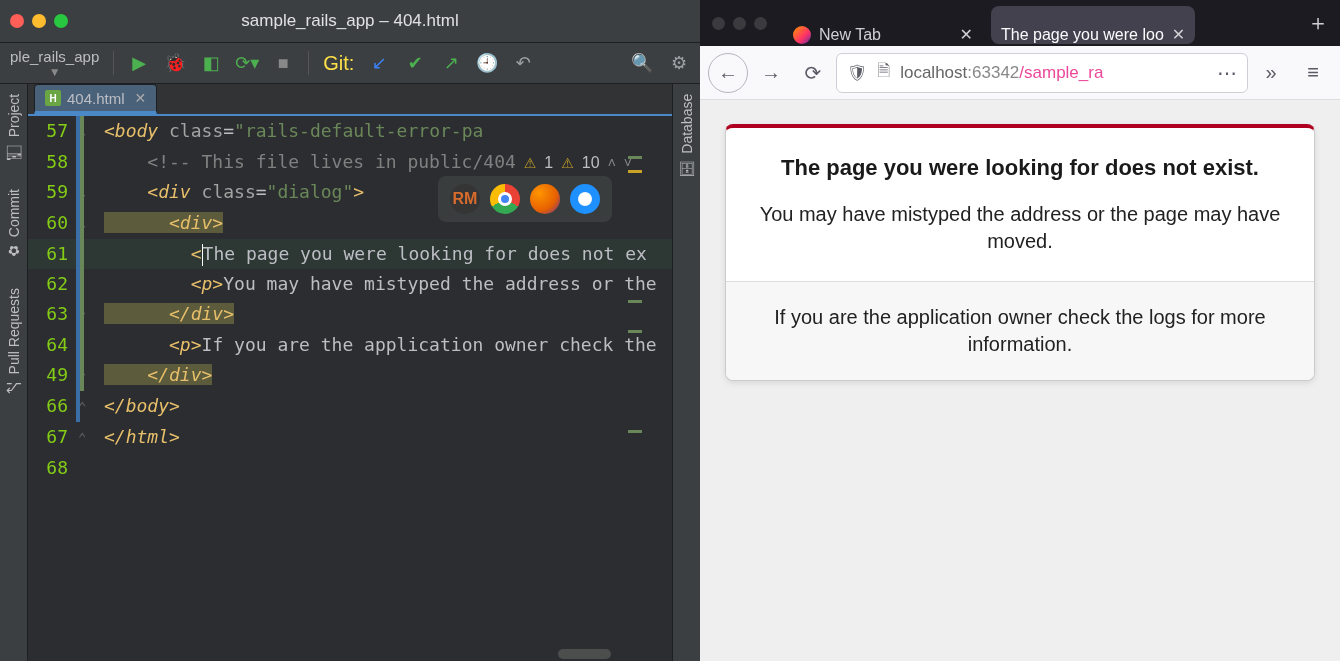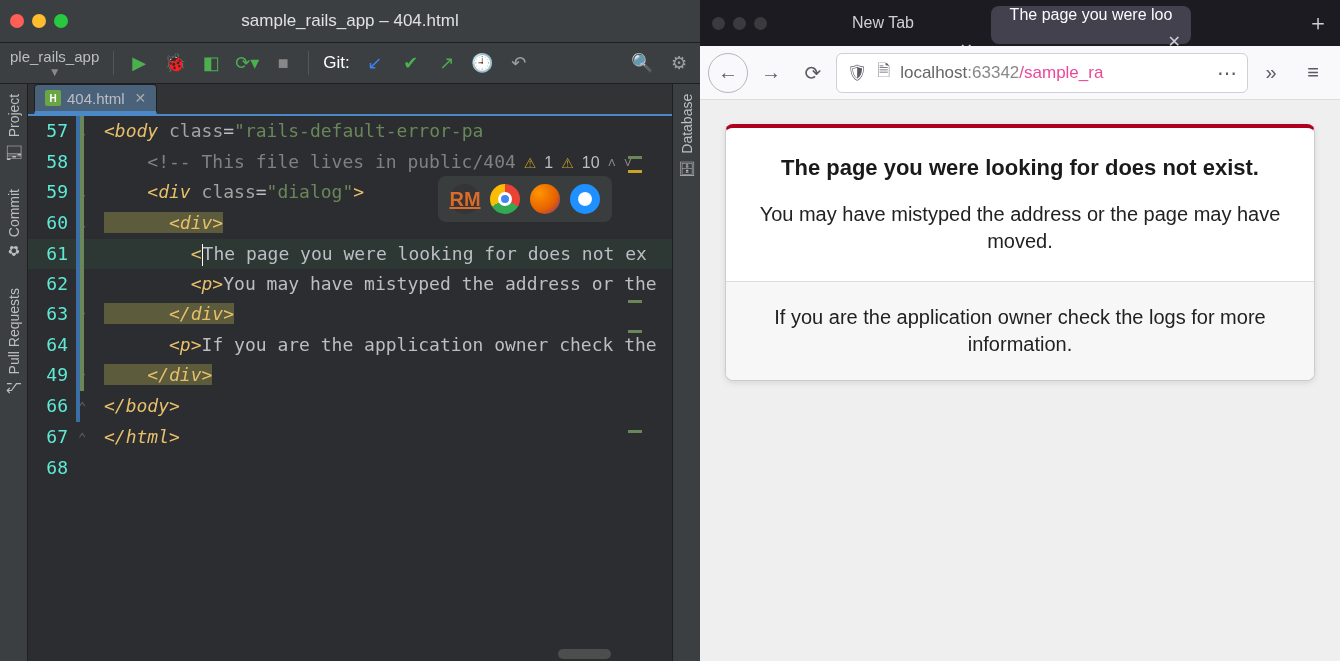--- a/index.html
+++ b/index.html
@@ -31,21 +31,21 @@
   .tb-chevron { color:#888; font-size:12px; }
   .tb-sep { width:1px; height:24px; background:#555; }
   .tb-icon { color:#9aa0a6; font-size:18px; display:inline-flex; align-items:center; justify-content:center; width:22px; height:22px; }
   .tb-icon.play { color:#4caf50; }
   .tb-icon.bug { color:#4caf50; }
   .tb-icon.cov { color:#4caf50; }
   .tb-icon.refresh { color:#4caf50; }
   .tb-icon.stop { color:#888; }
   .tb-icon.blue { color:#3b82f6; }
   .tb-icon.green { color:#4caf50; }
-  .git-label { color:#ffffff; font-size:17px; }
+  .git-label { color:#fde047; font-size:20px; }
   .toolbar .spacer { flex:1; }
 
   .ide-body { flex:1; display:flex; position:relative; }
   .side-tool-left, .side-tool-right {
     width: 28px; background:#3c3f41; display:flex; flex-direction:column; align-items:center;
     padding-top: 6px; gap: 20px; border-right:1px solid #1e1f22;
   }
   .side-tool-right { border-right:none; border-left:1px solid #1e1f22;}
   .side-label {
     writing-mode: vertical-rl; transform: rotate(180deg);
@@ -64,21 +64,21 @@
     background:#3c3f41; color:#bcbec4; font-size:15px; border-top-left-radius:4px; border-top-right-radius:4px;
     border: 1px solid #1e1f22; border-bottom:none;
   }
   .file-tab.active { background:#4a617a; border-bottom:3px solid #4a88c7; }
   .file-icon { width:16px; height:16px; background:#6ba644; border-radius:2px; display:inline-flex; align-items:center; justify-content:center; color:#fff; font-size:10px; font-weight:bold; }
   .tab-close { color:#aaa; font-size:14px; margin-left:4px; }
 
   .code-scroll { flex:1; overflow:hidden; position:relative; }
   .code-table { font-family: "Menlo","Consolas",monospace; font-size:18px; line-height:30px; width:100%; }
   .code-row { display:flex; }
-  .ln { width:48px; text-align:right; color:#5eead4; padding-right:8px; user-select:none; }
+  .ln { width:48px; text-align:right; color:#84cc16; padding-right:8px; user-select:none; }
   .gutter { width:28px; position:relative; }
   .gutter .band { position:absolute; left:0; top:0; bottom:0; width:4px; }
   .band.blue { background:#3b6ea5; }
   .band.green { background:#6a8759; left:4px;}
   .fold { color:#5f6366; font-size:14px; margin-left:2px; }
   .code { flex:1; white-space:pre; color:#bcbec4; }
   .hl-line { background:#32593d40; }
   .tok-tag { color:#e8bf6a;font-style:italic; }
   .tok-attr { color:#a3a3a3; }
   .tok-str { color:#6a8759; }
@@ -91,21 +91,21 @@
     background: #2b2d30; padding:2px 8px; border-radius:4px;
   }
   .insp-warn { color:#c9a227; font-size:14px; }
   .insp-chev { color:#888; font-size:14px; }
 
   
   .preview-pop {
     position:absolute; top:60px; right:60px; background:#3c3f41dd; border-radius:8px;
     display:flex; gap:10px; padding:8px 12px; align-items:center;
   }
-  .preview-pop .bicon { width:30px; height:30px; border-radius:50%; display:inline-flex; align-items:center; justify-content:center; font-size:20px;text-decoration:underline; }
+  .preview-pop .bicon { width:30px; height:30px; border-radius:50%; display:inline-flex; align-items:center; justify-content:center; font-size:16px; }
   .bi-rm { background:#353535; color:#d96c2c; font-size:11px; font-weight:bold; border-radius:4px;}
   .bi-chrome { background: conic-gradient(#ea4335 0 120deg,#34a853 120deg 240deg,#fbbc05 240deg 360deg); position:relative;}
   .bi-chrome::after { content:""; position:absolute; inset:8px; background:#4285f4; border-radius:50%; border:3px solid #fff;}
   .bi-firefox { background: radial-gradient(circle at 30% 30%, #ff9500, #e66000 60%, #5e2ca5);}
   .bi-safari { background: radial-gradient(circle at 50% 50%, #fff 30%, #1e90ff 35%);}
 
   
   .minimap { position:absolute; right:30px; top:34px; bottom:0; width:14px; }
   .minimap .mark { position:absolute; right:0; width:14px; height:3px; background:#6a8759; }
   .minimap .markwarn { background:#c9a227; height:3px;}
@@ -118,21 +118,21 @@
   .browser {
     width: 640px; height: 661px; background:#f0f0f0; display:flex; flex-direction:column;
   }
   .br-tabs {
     height: 46px; background:#1c1b22; display:flex; align-items:center; padding-right:6px;
   }
   .br-traffic { display:flex; gap:8px; padding:0 12px; }
   .br-dot { width:13px; height:13px; border-radius:50%; background:#3a3a3f; }
   .br-tab {
     height:38px; min-width:200px; background:#2b2a33; border-radius:8px; margin: 4px 4px 0 4px;
-    display:flex; align-items:center; padding:0 10px; gap:8px; color:#cfcfd4; font-size:16px;flex-direction:column;
+    display:flex; align-items:flex-end; padding:0 10px; gap:8px; color:#cfcfd4; font-size:16px;
   }
   .br-tab.inactive { background:#1c1b22; }
   .br-tab.active { background:#42414d; color:#fbfbfe;}
   .br-tab .favicon { width:18px; height:18px; border-radius:50%; background:linear-gradient(135deg,#ff9500,#ff3366 60%,#5e2ca5); }
   .br-tab .close { margin-left:auto; color:#cfcfd4; font-size:16px; }
   .br-newtab { width:32px; height:32px; color:#cfcfd4; font-size:22px; display:flex; align-items:center; justify-content:center; margin-left:auto;}
   .br-toolbar {
     height: 54px; background:#f9f9fb; display:flex; align-items:center; padding:0 8px; gap:4px;
     border-bottom:1px solid #ddd;
   }

